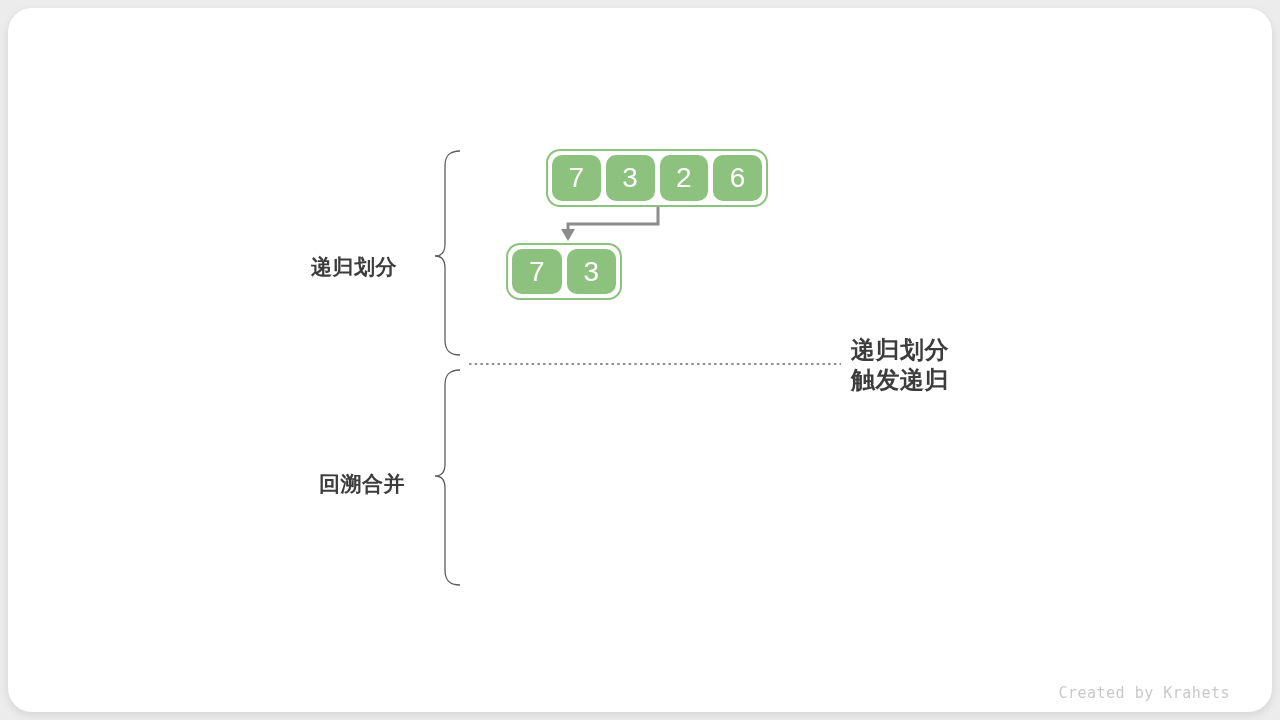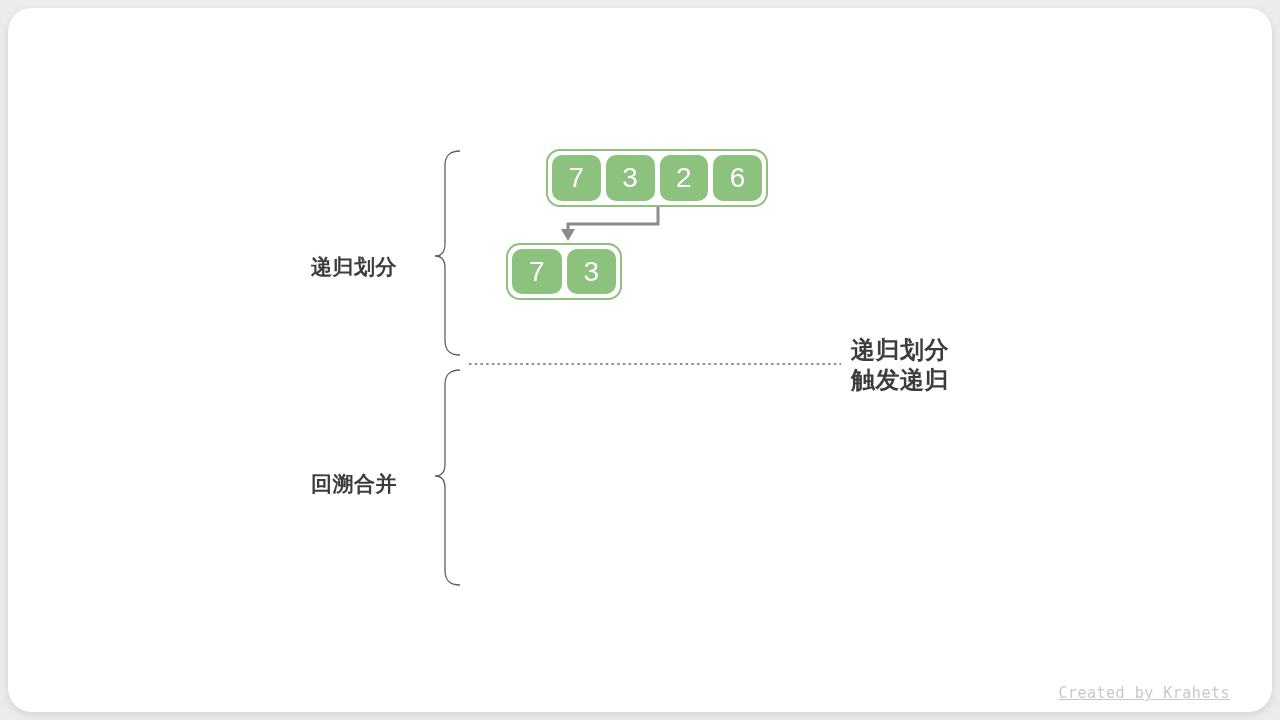--- a/index.html
+++ b/index.html
@@ -80,41 +80,40 @@
   .side-label {
     position: absolute;
     color: var(--labelDark, #3c3c3c);
     font-size: 21px;
     font-weight: 700;
     letter-spacing: 0.5px;
     white-space: nowrap;
     margin-top: 12px;
   }
   .label-divide { left: 303px; top: 233px; }
-  .label-merge  { left: 303px; top: 450px; }
+  .label-merge  { left: 311px; top: 450px; }
   .termination-label {
     position: absolute;
     left: 843px;
     top: 327px;
     color: var(--labelDark, #3c3c3c);
     font-size: 24px;
     font-weight: 700;
     line-height: 30px;
     letter-spacing: 0.5px;
     white-space: nowrap;
   }
   .watermark {
     position: absolute;
     right: 42px;
     top: 676px;
     font-family: "DejaVu Sans Mono", "Liberation Mono", monospace;
     font-size: 15px;
     letter-spacing: 0.5px;
     color: var(--watermarkGray, #c9c9c9);
-    text-decoration: underline;
   }
 </style>
 </head>
 <body>
 
 <div class="page">
   <div class="card">
 
     <svg class="overlay" viewBox="0 0 1280 720" xmlns="http://www.w3.org/2000/svg">
 

